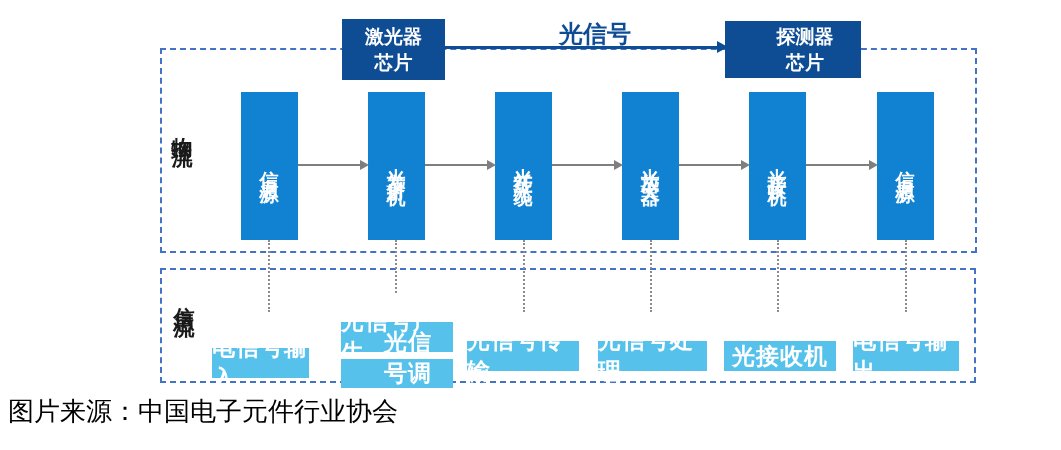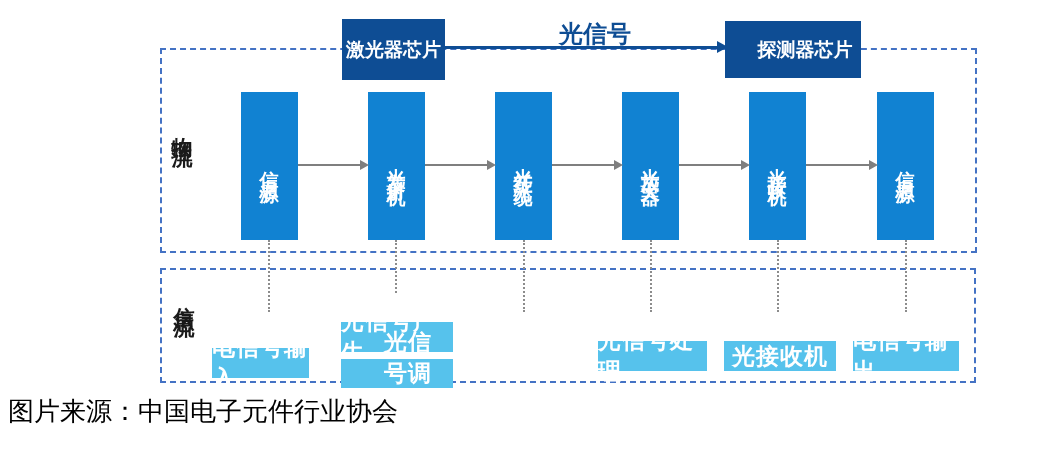--- a/index.html
+++ b/index.html
@@ -13,21 +13,21 @@
   .region-physical{left:160px;top:48px;width:817px;height:205px;}
   .region-info{left:160px;top:268px;width:816px;height:115px;}
   .side-label{
     position:absolute;writing-mode:vertical-rl;text-orientation:upright;
     font-weight:700;color:#1a1a1a;font-size:21px;letter-spacing:4px;line-height:1;
   }
   .side-label-physical{left:172px;top:120px;}
   .side-label-info{left:174px;top:290px;}
   .chip{
     position:absolute;background:#0e4d94;color:#ffffff;font-weight:700;font-size:19px;
-    display:flex;align-items:center;justify-content:center;
+    display:flex;flex-direction:column;align-items:center;justify-content:center;
     line-height:1.35;text-align:right;
   }
   .chip-laser{left:342px;top:19px;width:103px;height:61px;}
   .chip-detector{left:725px;top:21px;width:112px;height:57px;padding-left:24px;}
   .navy-arrow{position:absolute;left:445px;top:46px;width:272px;height:3px;background:#0e4d94;}
   .navy-arrow::after{
     content:"";position:absolute;right:-11px;top:-5px;
     border-left:11px solid #0e4d94;border-top:6.5px solid transparent;border-bottom:6.5px solid transparent;
   }
   .signal-label{
@@ -126,19 +126,20 @@
   <div class="vdot vd1"></div>
   <div class="vdot vd2"></div>
   <div class="vdot vd3"></div>
   <div class="vdot vd4"></div>
   <div class="vdot vd5"></div>
   <div class="vdot vd6"></div>
 
   <div class="inode in1">电信号输入</div>
   <div class="inode in2a">光信号产生</div>
   <div class="inode in2b">光信号调制</div>
+  <div class="inode in3">光信号传输</div>
   <div class="inode in4">光信号处理</div>
   <div class="inode in5">光接收机</div>
   <div class="inode in6">电信号输出</div>
 
   <div class="caption">图片来源：中国电子元件行业协会</div>
 
 </div>
 
 </body></html>

